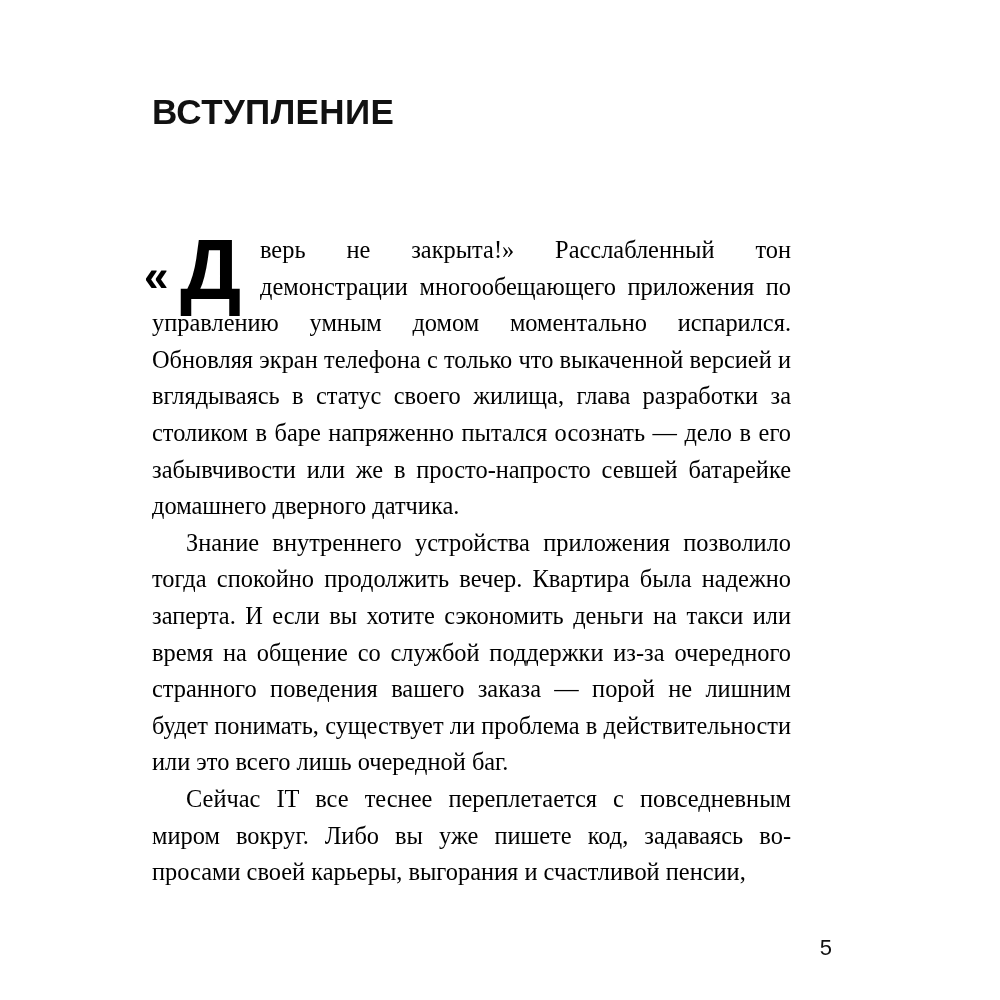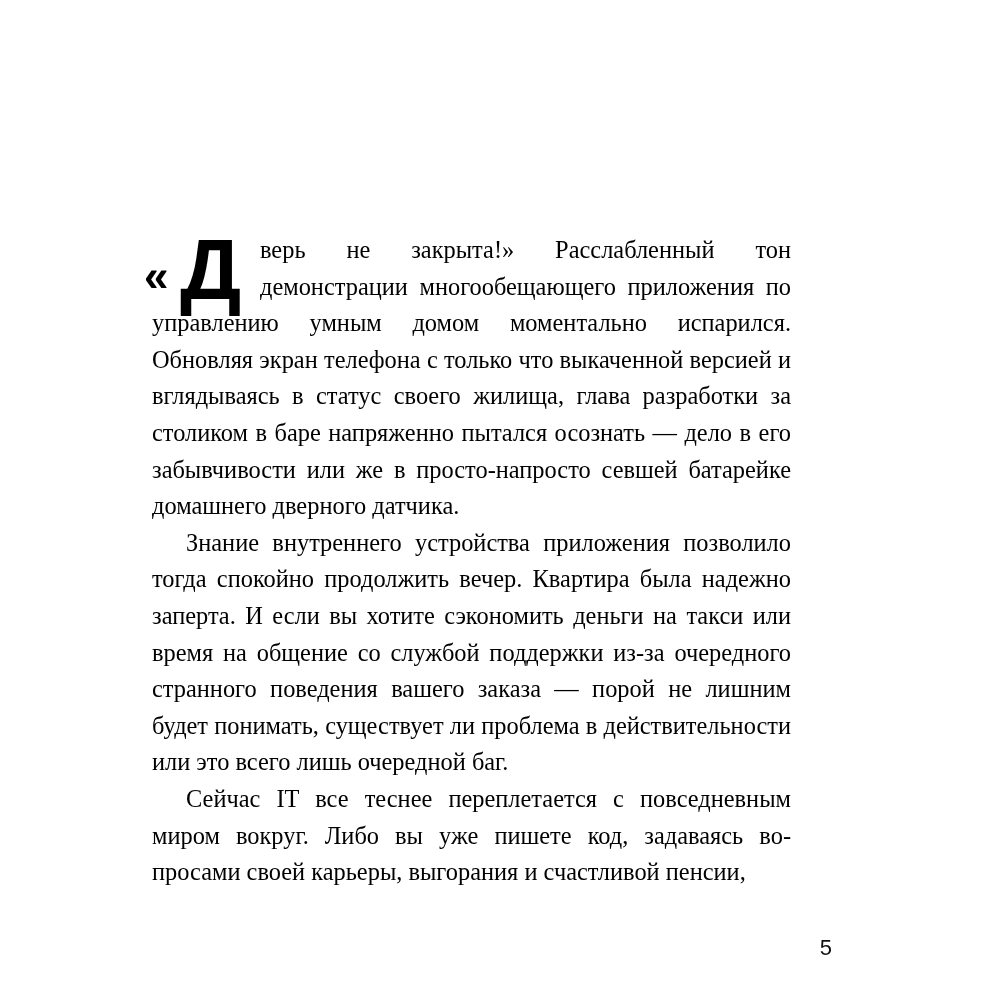--- a/index.html
+++ b/index.html
@@ -105,20 +105,21 @@
     font-size: 22px;
     line-height: 26px;
     color: #111111;
   }
 </style>
 </head>
 <body>
 
 <div class="page">
 
+  <h1 class="chapter-title">ВСТУПЛЕНИЕ</h1>
 
   <div class="textblock">
 
     <p class="lead">
       <span class="dropcap-wrap">
         <span class="open-quote">«</span>
         <span class="dropcap">Д</span>
       </span><span>верь не закрыта!» Расслабленный тон демонстрации многообеща­ющего приложения по управлению умным домом момен­тально испарился. Обновляя экран телефона с только что выкаченной версией и вглядываясь в статус своего жилища, глава разработки за столиком в баре напряжен­но пытался осознать — дело в его забывчивости или же в просто-напросто севшей батарейке домашнего двер­ного датчика.</span>
     </p>
 

